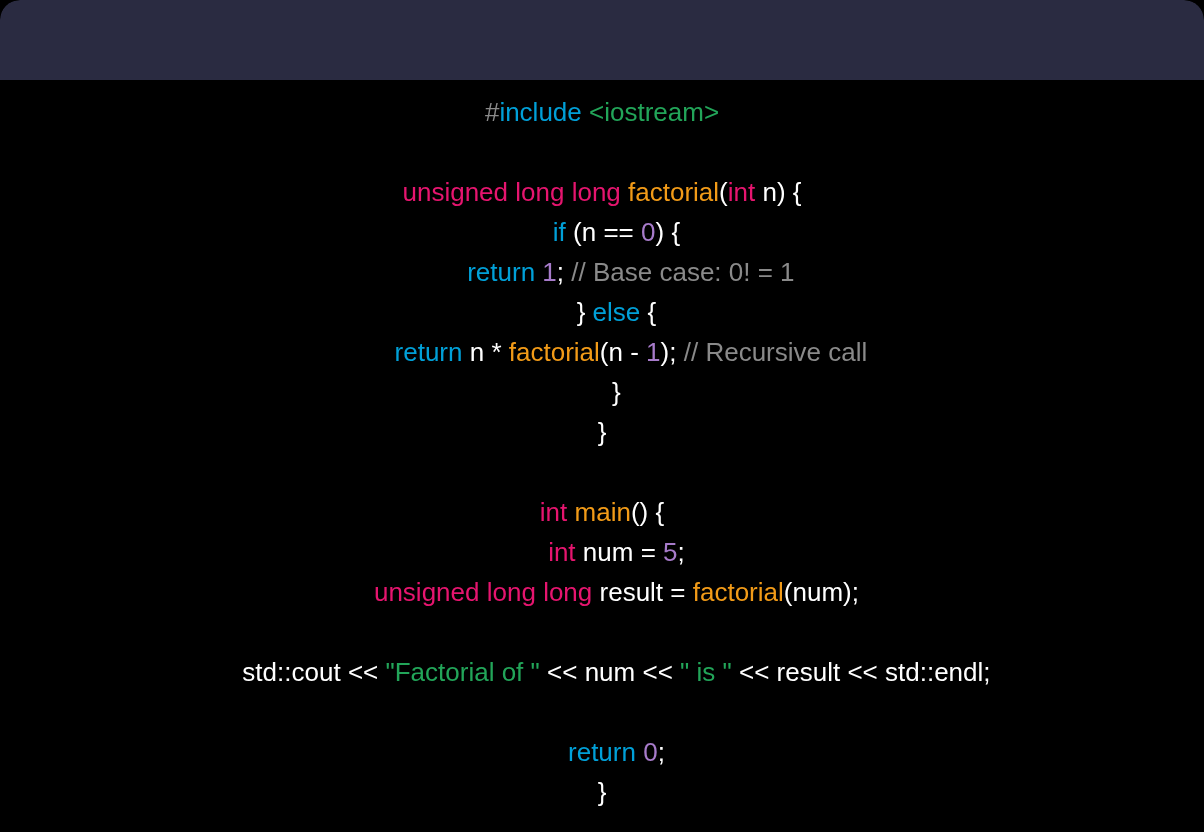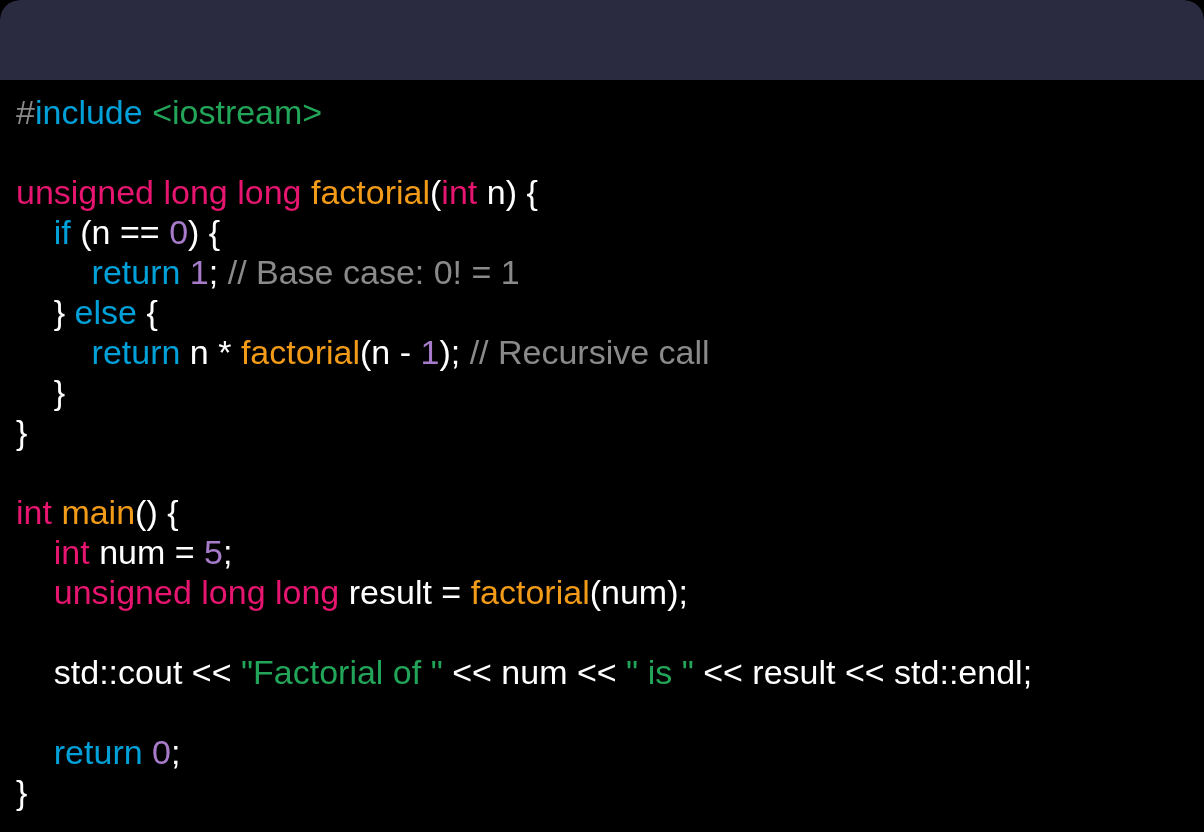--- a/index.html
+++ b/index.html
@@ -22,24 +22,25 @@
   .titlebar {
     background: #2a2b41;
     height: 80px;
     width: 100%;
     border-top-left-radius: 20px;
     border-top-right-radius: 20px;
   }
   .code-area {
     padding: 12px 16px 0 16px;
     font-family: "Segoe UI", "Helvetica Neue", Arial, sans-serif;
-    font-size: 34px;
+    font-size: 26px;
     line-height: 40px;
     color: #fff;
     white-space: pre;
+    text-align: center;
   }
   .tok-preproc  { color: #8a8a8a; }
   .tok-include  { color: #00a0d8; }
   .tok-header   { color: #22a559; }
   .tok-type     { color: #e6156f; }
   .tok-func     { color: #f29b18; }
   .tok-int      { color: #e6156f; }
   .tok-param    { color: #ffffff; }
   .tok-punct    { color: #ffffff; }
   .tok-kw       { color: #00a0d8; }

